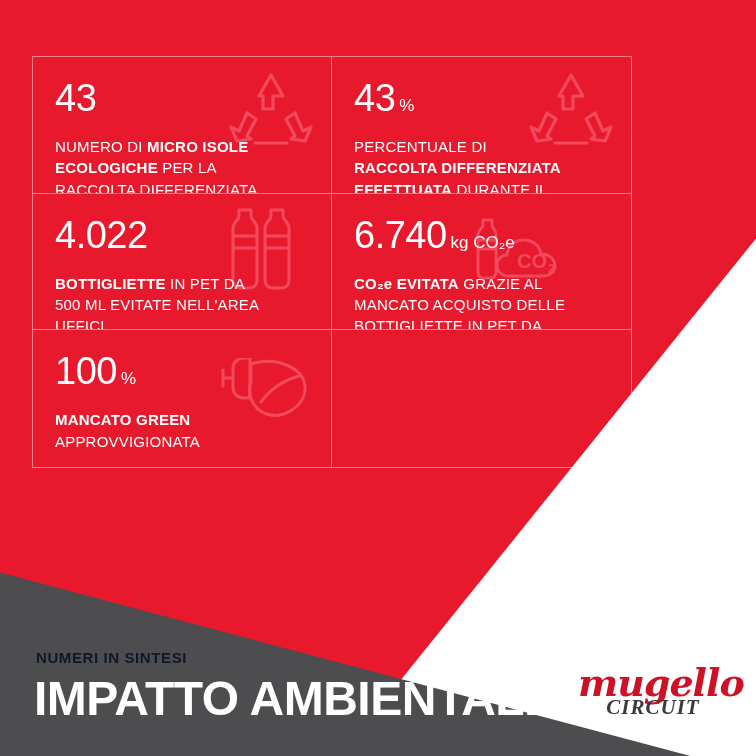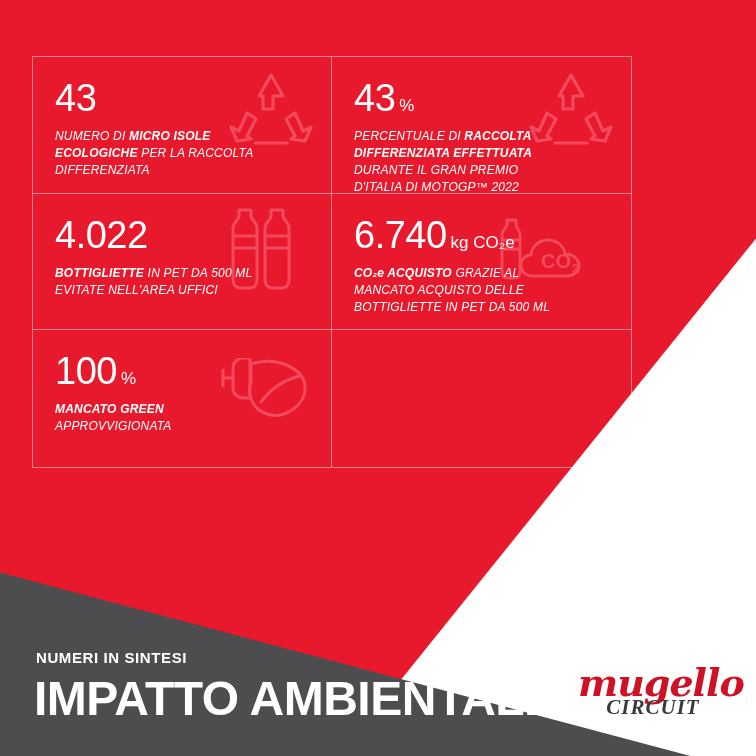--- a/index.html
+++ b/index.html
@@ -68,49 +68,48 @@
     display: flex;
     align-items: baseline;
     gap: 4px;
   }
   .num .unit {
     font-size: 17px;
     font-weight: 400;
     letter-spacing: 0;
   }
   .desc {
-    margin-top: 11px;
+    margin-top: 19px;
     color: #ffffff;
-    font-size: 12px;
+    font-size: 15px;
     line-height: 1.42;
     letter-spacing: 0.2px;
     max-width: 215px;
     position: relative;
     z-index: 2;
-    font-style: italic;
   }
   .desc b { font-weight: 700; }
 
   
   .wm {
     position: absolute;
     z-index: 1;
     opacity: 1;
     pointer-events: none;
   }
   .wm-recycle { right: 14px; top: 12px; }
   .wm-bottles { right: 22px; top: 10px; }
-  .wm-co2 { right: 8px; top: 22px; }
+  .wm-co2 { right: 32px; top: 22px; }
   .wm-plug { right: 18px; top: 28px; }
 
   
   .kicker {
     position: absolute;
     left: 36px; top: 649px;
-    color: #ffffff;
+    color: #0f172a;
     font-size: 15px;
     font-weight: 700;
     letter-spacing: 0.6px;
     z-index: 6;
   }
   .headline {
     position: absolute;
     left: 34px; top: 673px;
     color: #ffffff;
     font-size: 48px;
@@ -221,21 +220,21 @@
           <path d="M40 60 c-8 0 -12 -5 -12 -11 c0 -6 5 -10 10 -10 c1 -9 8 -15 17 -15 c9 0 16 6 17 14 c8 0 14 5 14 12 c0 6 -5 10 -12 10 z"></path>
           <text x="48" y="52" font-family="Liberation Sans, sans-serif" font-size="20" font-weight="bold" fill="#f2495c" stroke="none">CO</text>
           <text x="79" y="57" font-family="Liberation Sans, sans-serif" font-size="13" font-weight="bold" fill="#f2495c" stroke="none">2</text>
         </svg>
       </span>
       <div class="num">
         <span>6.740</span>
         <span class="unit">kg CO₂e</span>
       </div>
       <div class="desc">
-        <b>CO₂e ACQUISTO</b><span> GRAZIE AL MANCATO ACQUISTO DELLE BOTTIGLIETTE IN PET DA 500 ML</span>
+        <b>CO₂e EVITATA</b><span> GRAZIE AL MANCATO ACQUISTO DELLE BOTTIGLIETTE IN PET DA 500 ML</span>
       </div>
     </div>
 
     <div class="cell">
       <span class="wm wm-plug">
         <svg width="96" height="64" viewBox="0 0 96 64" fill="none" stroke="#f2495c" stroke-width="3" stroke-linejoin="round" stroke-linecap="round">
           <path d="M6 12 v16 M6 20 h10 M16 10 v20 c0 6 5 10 11 10 h6 v-40 h-6 c-6 0 -11 4 -11 10 z"></path>
           <path d="M34 6 c26 -8 52 4 54 22 c2 18 -20 34 -38 28 c-16 -5 -20 -22 -16 -32 z"></path>
           <path d="M44 44 c10 -14 24 -22 38 -26"></path>
         </svg>

